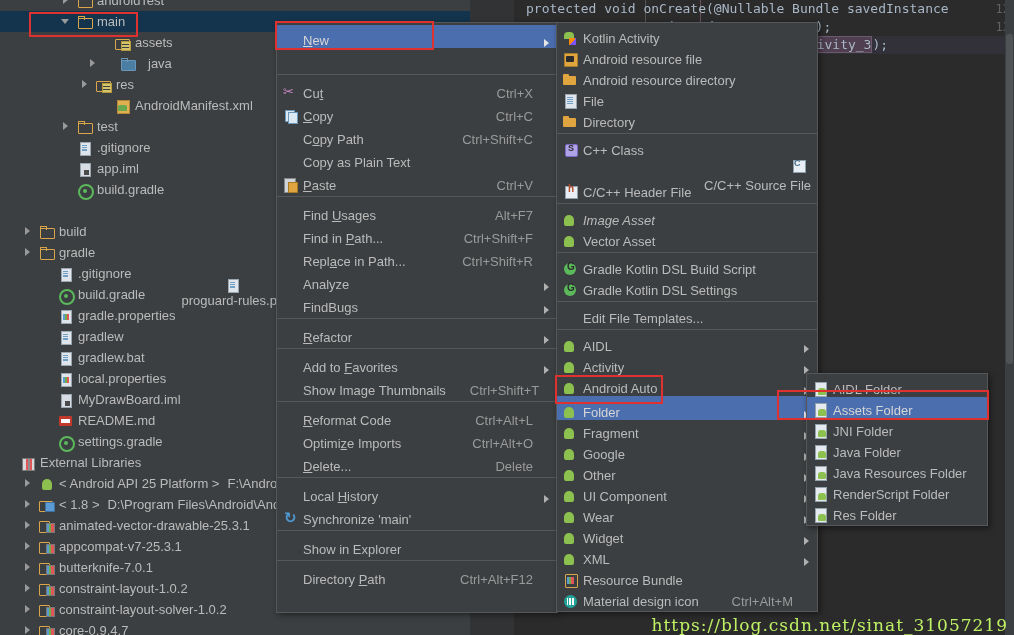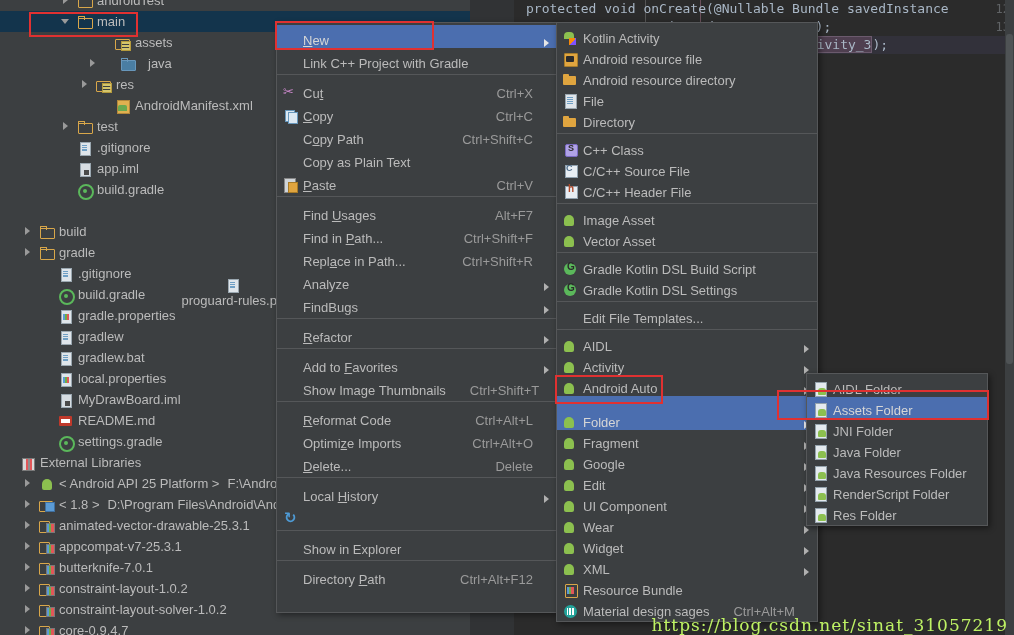--- a/index.html
+++ b/index.html
@@ -559,21 +559,20 @@
 </div>
 
 <div class="menu" id="ctxmenu" style="left:276px;top:22px;width:280px;">
     <div class="mi hl" style="height: 23px;">
       <div class="micon "></div>
       <span class="mlabel"><span class="mnem">N</span>ew</span>
       <div class="marrow on"></div>
     </div>
     <div class="mi" style="height: 23px;">
       <div class="micon "></div>
-      <span class="mlabel">Link C++ Project with Gradle</span>
       <div class="marrow"></div>
     </div>
     <div class="msep"></div>
     <div class="mi" style="height: 23px;">
       <div class="micon mi-cut"></div>
       <span class="mlabel">Cu<span class="mnem">t</span></span>
       <span class="mkey">Ctrl+X</span>
       <div class="marrow"></div>
     </div>
     <div class="mi" style="height: 23px;">
@@ -666,20 +665,21 @@
       <div class="marrow"></div>
     </div>
     <div class="msep"></div>
     <div class="mi" style="height: 23px;">
       <div class="micon "></div>
       <span class="mlabel">Local <span class="mnem">H</span>istory</span>
       <div class="marrow on"></div>
     </div>
     <div class="mi" style="height: 23px;">
       <div class="micon mi-sync"></div>
+      <span class="mlabel">Synchronize 'main'</span>
       <div class="marrow"></div>
     </div>
     <div class="msep"></div>
     <div class="mi" style="height: 23px;">
       <div class="micon "></div>
       <span class="mlabel">Show in Explorer</span>
       <div class="marrow"></div>
     </div>
     <div class="msep"></div>
     <div class="mi" style="height: 23px;">
@@ -716,32 +716,32 @@
       <div class="micon mi-folder2"></div>
       <span class="mlabel">Directory</span>
       <div class="marrow"></div>
     </div>
     <div class="msep"></div>
     <div class="mi" style="height: 21px;">
       <div class="micon mi-cpp"></div>
       <span class="mlabel">C++ Class</span>
       <div class="marrow"></div>
     </div>
-    <div class="mi" style="height: 21px;">
+    <div class="mi" style="height: 21px; flex-direction: column;">
       <div class="micon mi-csrc"></div>
       <span class="mlabel">C/C++ Source File</span>
       <div class="marrow"></div>
     </div>
     <div class="mi" style="height: 21px;">
       <div class="micon mi-chdr"></div>
       <span class="mlabel">C/C++ Header File</span>
       <div class="marrow"></div>
     </div>
     <div class="msep"></div>
-    <div class="mi" style="height: 21px;">
+    <div class="mi" style="height: 21px; font-style: italic;">
       <div class="micon ic-droid"></div>
       <span class="mlabel">Image Asset</span>
       <div class="marrow"></div>
     </div>
     <div class="mi" style="height: 21px;">
       <div class="micon ic-droid"></div>
       <span class="mlabel">Vector Asset</span>
       <div class="marrow"></div>
     </div>
     <div class="msep"></div>
@@ -770,38 +770,38 @@
     <div class="mi" style="height: 21px;">
       <div class="micon ic-droid"></div>
       <span class="mlabel">Activity</span>
       <div class="marrow on"></div>
     </div>
     <div class="mi" style="height: 21px;">
       <div class="micon ic-droid"></div>
       <span class="mlabel">Android Auto</span>
       <div class="marrow on"></div>
     </div>
-    <div class="mi hl" style="height: 34px;">
+    <div class="mi hl" style="height: 24px;">
       <div class="micon ic-droid"></div>
       <span class="mlabel">Folder</span>
       <div class="marrow on"></div>
     </div>
     <div class="mi" style="height: 21px;">
       <div class="micon ic-droid"></div>
       <span class="mlabel">Fragment</span>
       <div class="marrow on"></div>
     </div>
     <div class="mi" style="height: 21px;">
       <div class="micon ic-droid"></div>
       <span class="mlabel">Google</span>
       <div class="marrow on"></div>
     </div>
     <div class="mi" style="height: 21px;">
       <div class="micon ic-droid"></div>
-      <span class="mlabel">Edit</span>
+      <span class="mlabel">Other</span>
       <div class="marrow on"></div>
     </div>
     <div class="mi" style="height: 21px;">
       <div class="micon ic-droid"></div>
       <span class="mlabel">UI Component</span>
       <div class="marrow on"></div>
     </div>
     <div class="mi" style="height: 21px;">
       <div class="micon ic-droid"></div>
       <span class="mlabel">Wear</span>
@@ -817,21 +817,21 @@
       <span class="mlabel">XML</span>
       <div class="marrow on"></div>
     </div>
     <div class="mi" style="height: 21px;">
       <div class="micon mi-resbundle"></div>
       <span class="mlabel">Resource Bundle</span>
       <div class="marrow"></div>
     </div>
     <div class="mi" style="height: 21px;">
       <div class="micon mi-material"></div>
-      <span class="mlabel">Material design sages</span>
+      <span class="mlabel">Material design icon</span>
       <span class="mkey">Ctrl+Alt+M</span>
       <div class="marrow"></div>
     </div>
   </div>
 
 <div class="menu" id="foldermenu" style="left:806px;top:373px;width:180px;">
     <div class="mi" style="height: 21px;">
       <div class="micon mi-folderfile"></div>
       <span class="mlabel">AIDL Folder</span>
       <div class="marrow"></div>

